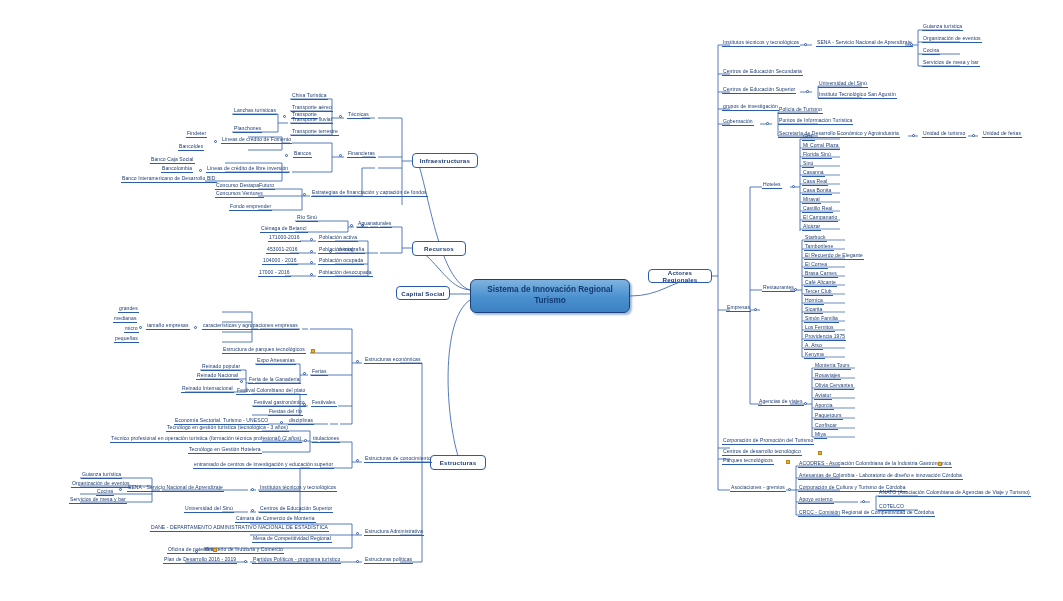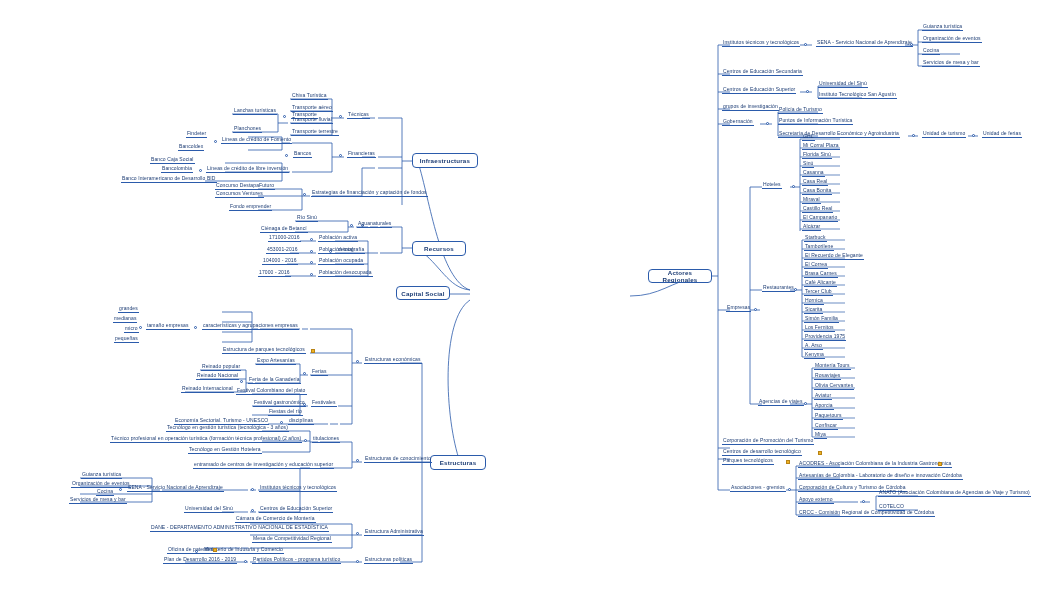--- a/index.html
+++ b/index.html
@@ -331,20 +331,21 @@
       <line x1="796" y1="490" x2="840" y2="490"></line>
       <line x1="796" y1="515" x2="840" y2="515"></line>
       <line x1="860" y1="502" x2="870" y2="502"></line>
       <path d="M876 496 L 876 510"></path>
       <line x1="876" y1="496" x2="918" y2="496"></line>
       <line x1="876" y1="510" x2="918" y2="510"></line>
       <path d="M796 502 L 858 502"></path>
     </g>
   </svg>
 
+  <div class="root" style="left:470px;top:279px;width:160px;height:34px;">Sistema de Innovación Regional Turismo</div>
 
   <div class="mainnode" style="left:412px;top:153px;width:66px;height:15px;">Infraestructuras</div>
   <div class="mainnode" style="left:412px;top:241px;width:54px;height:15px;">Recursos</div>
   <div class="mainnode" style="left:396px;top:286px;width:54px;height:14px;">Capital Social</div>
   <div class="mainnode" style="left:430px;top:455px;width:56px;height:15px;">Estructuras</div>
   <div class="mainnode" style="left:648px;top:269px;width:64px;height:14px;">Actores Regionales</div>
 
   <div class="node" style="left:347px;top:112px;">Técnicas</div>
   <div class="dot" style="left:339px;top:115px;"></div>
   <div class="node" style="left:291px;top:112px;">Transporte</div>

